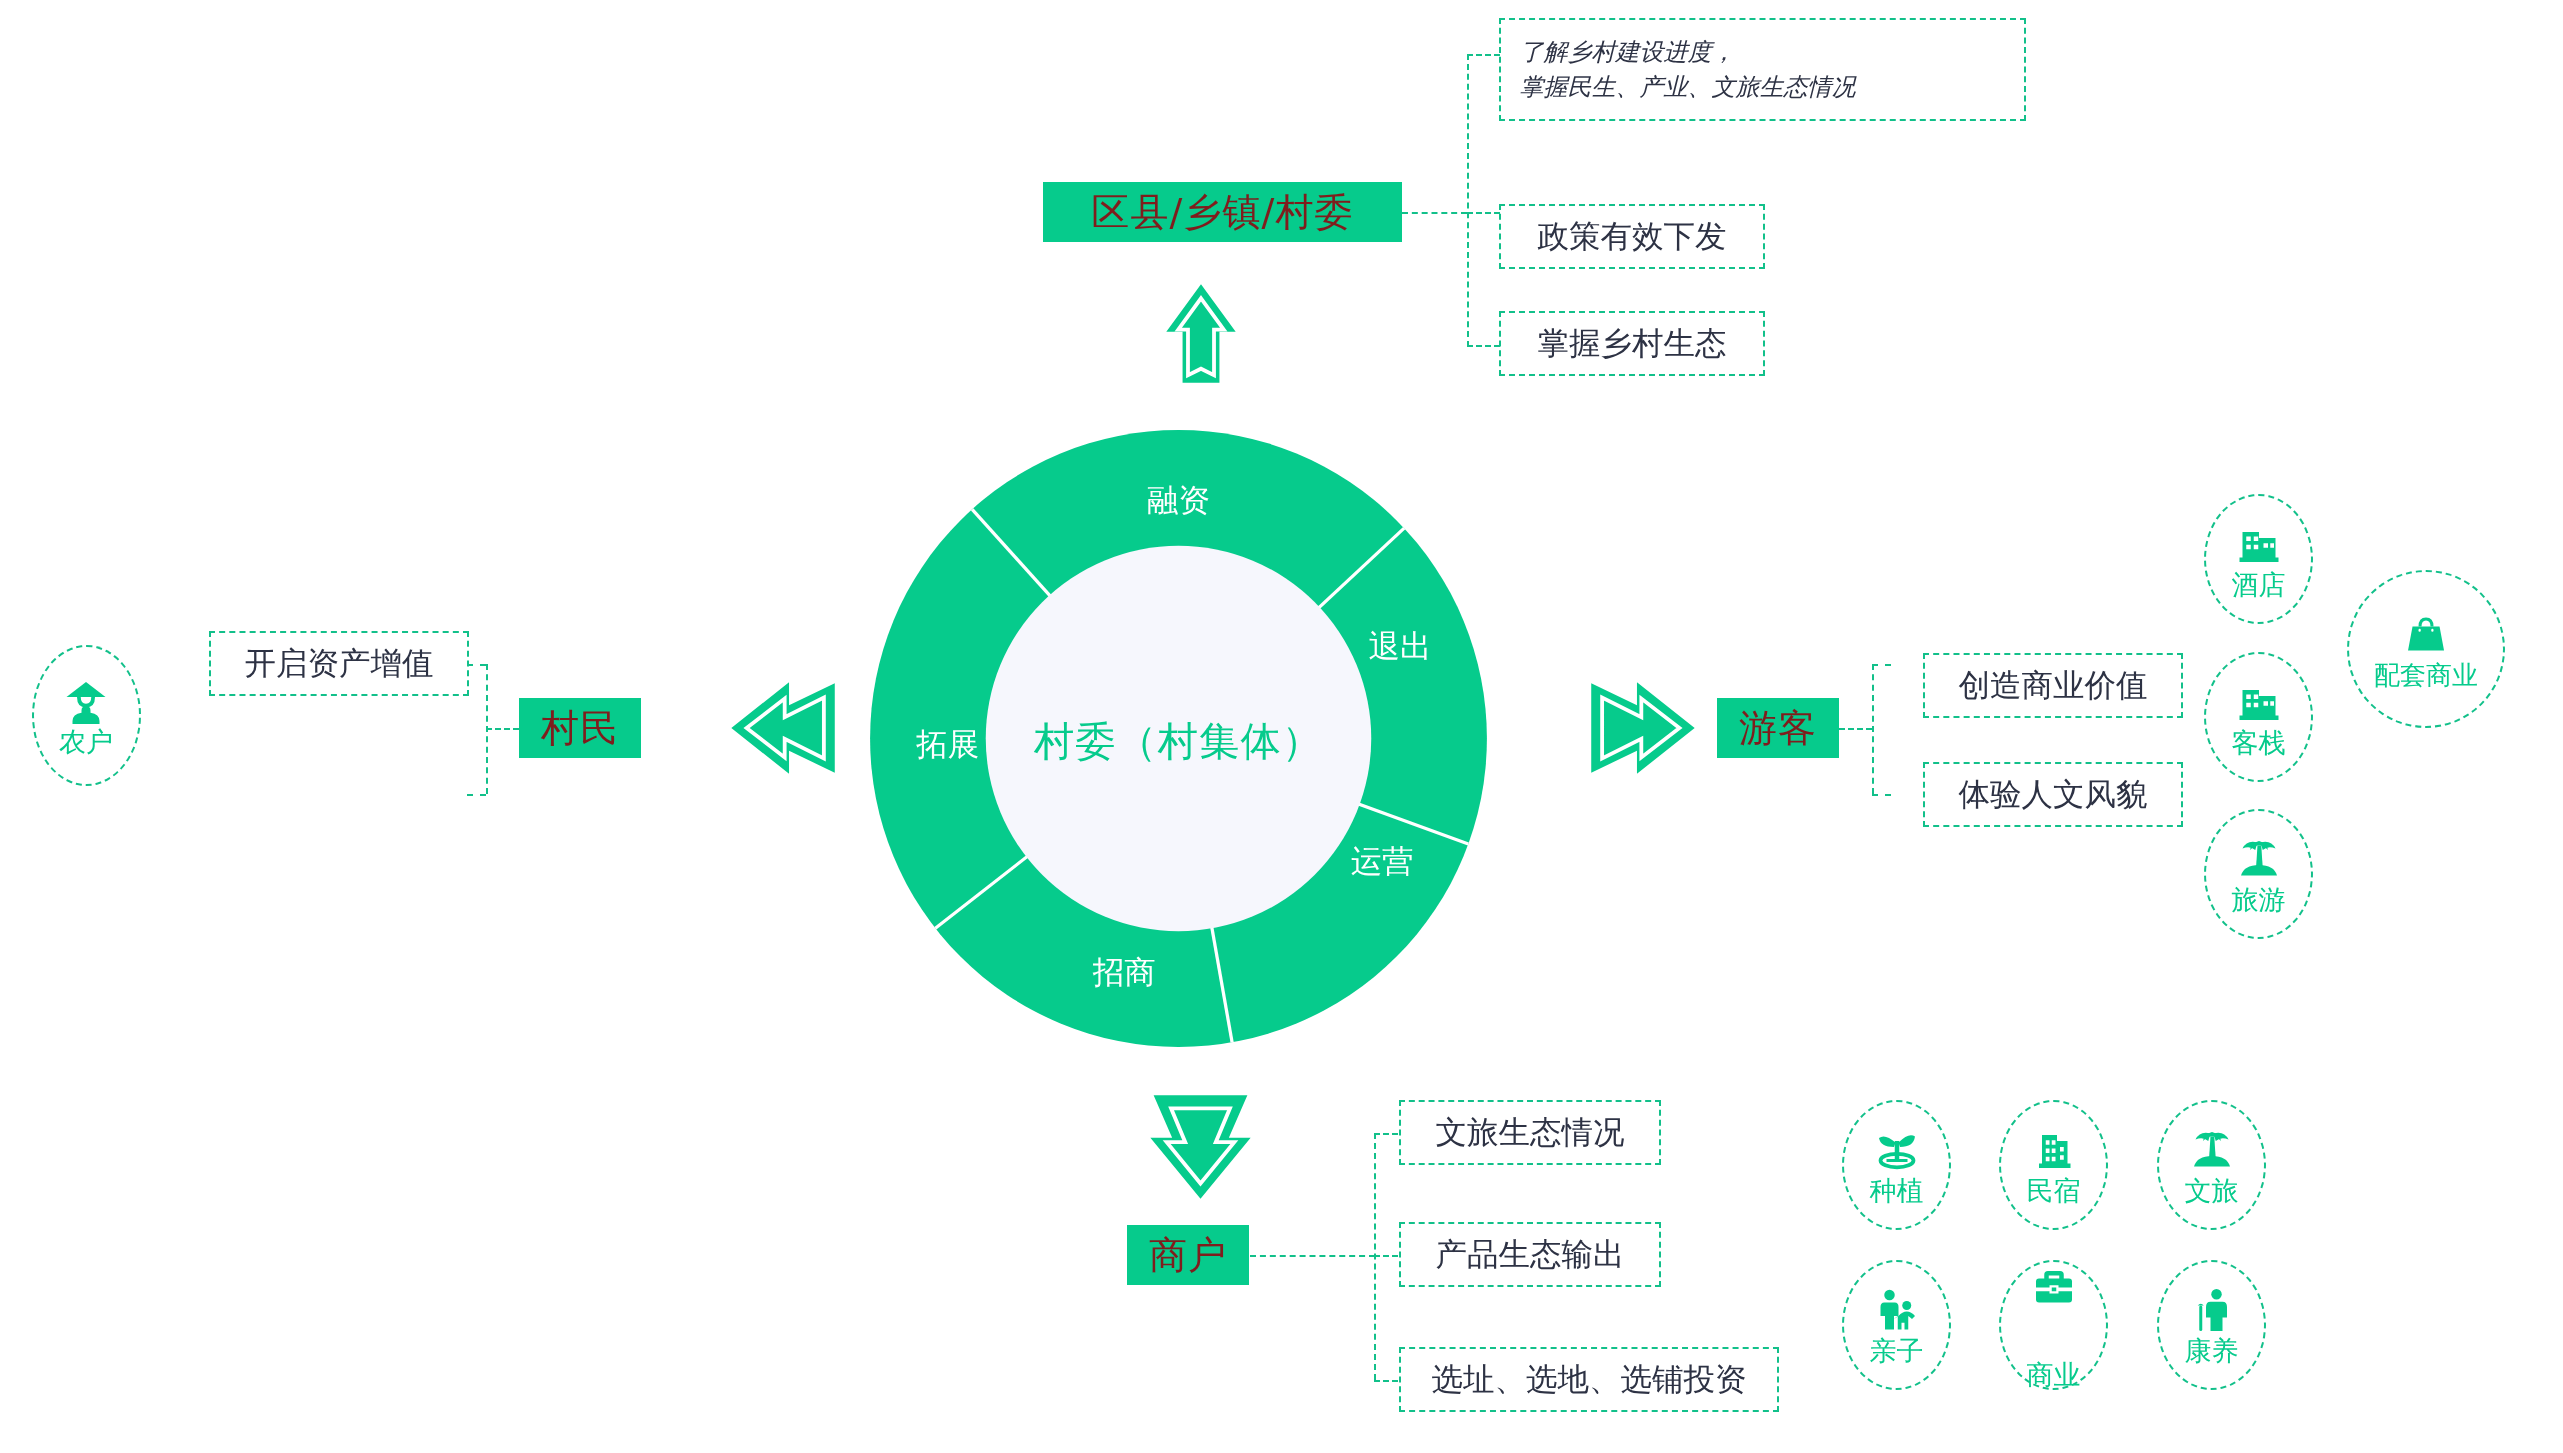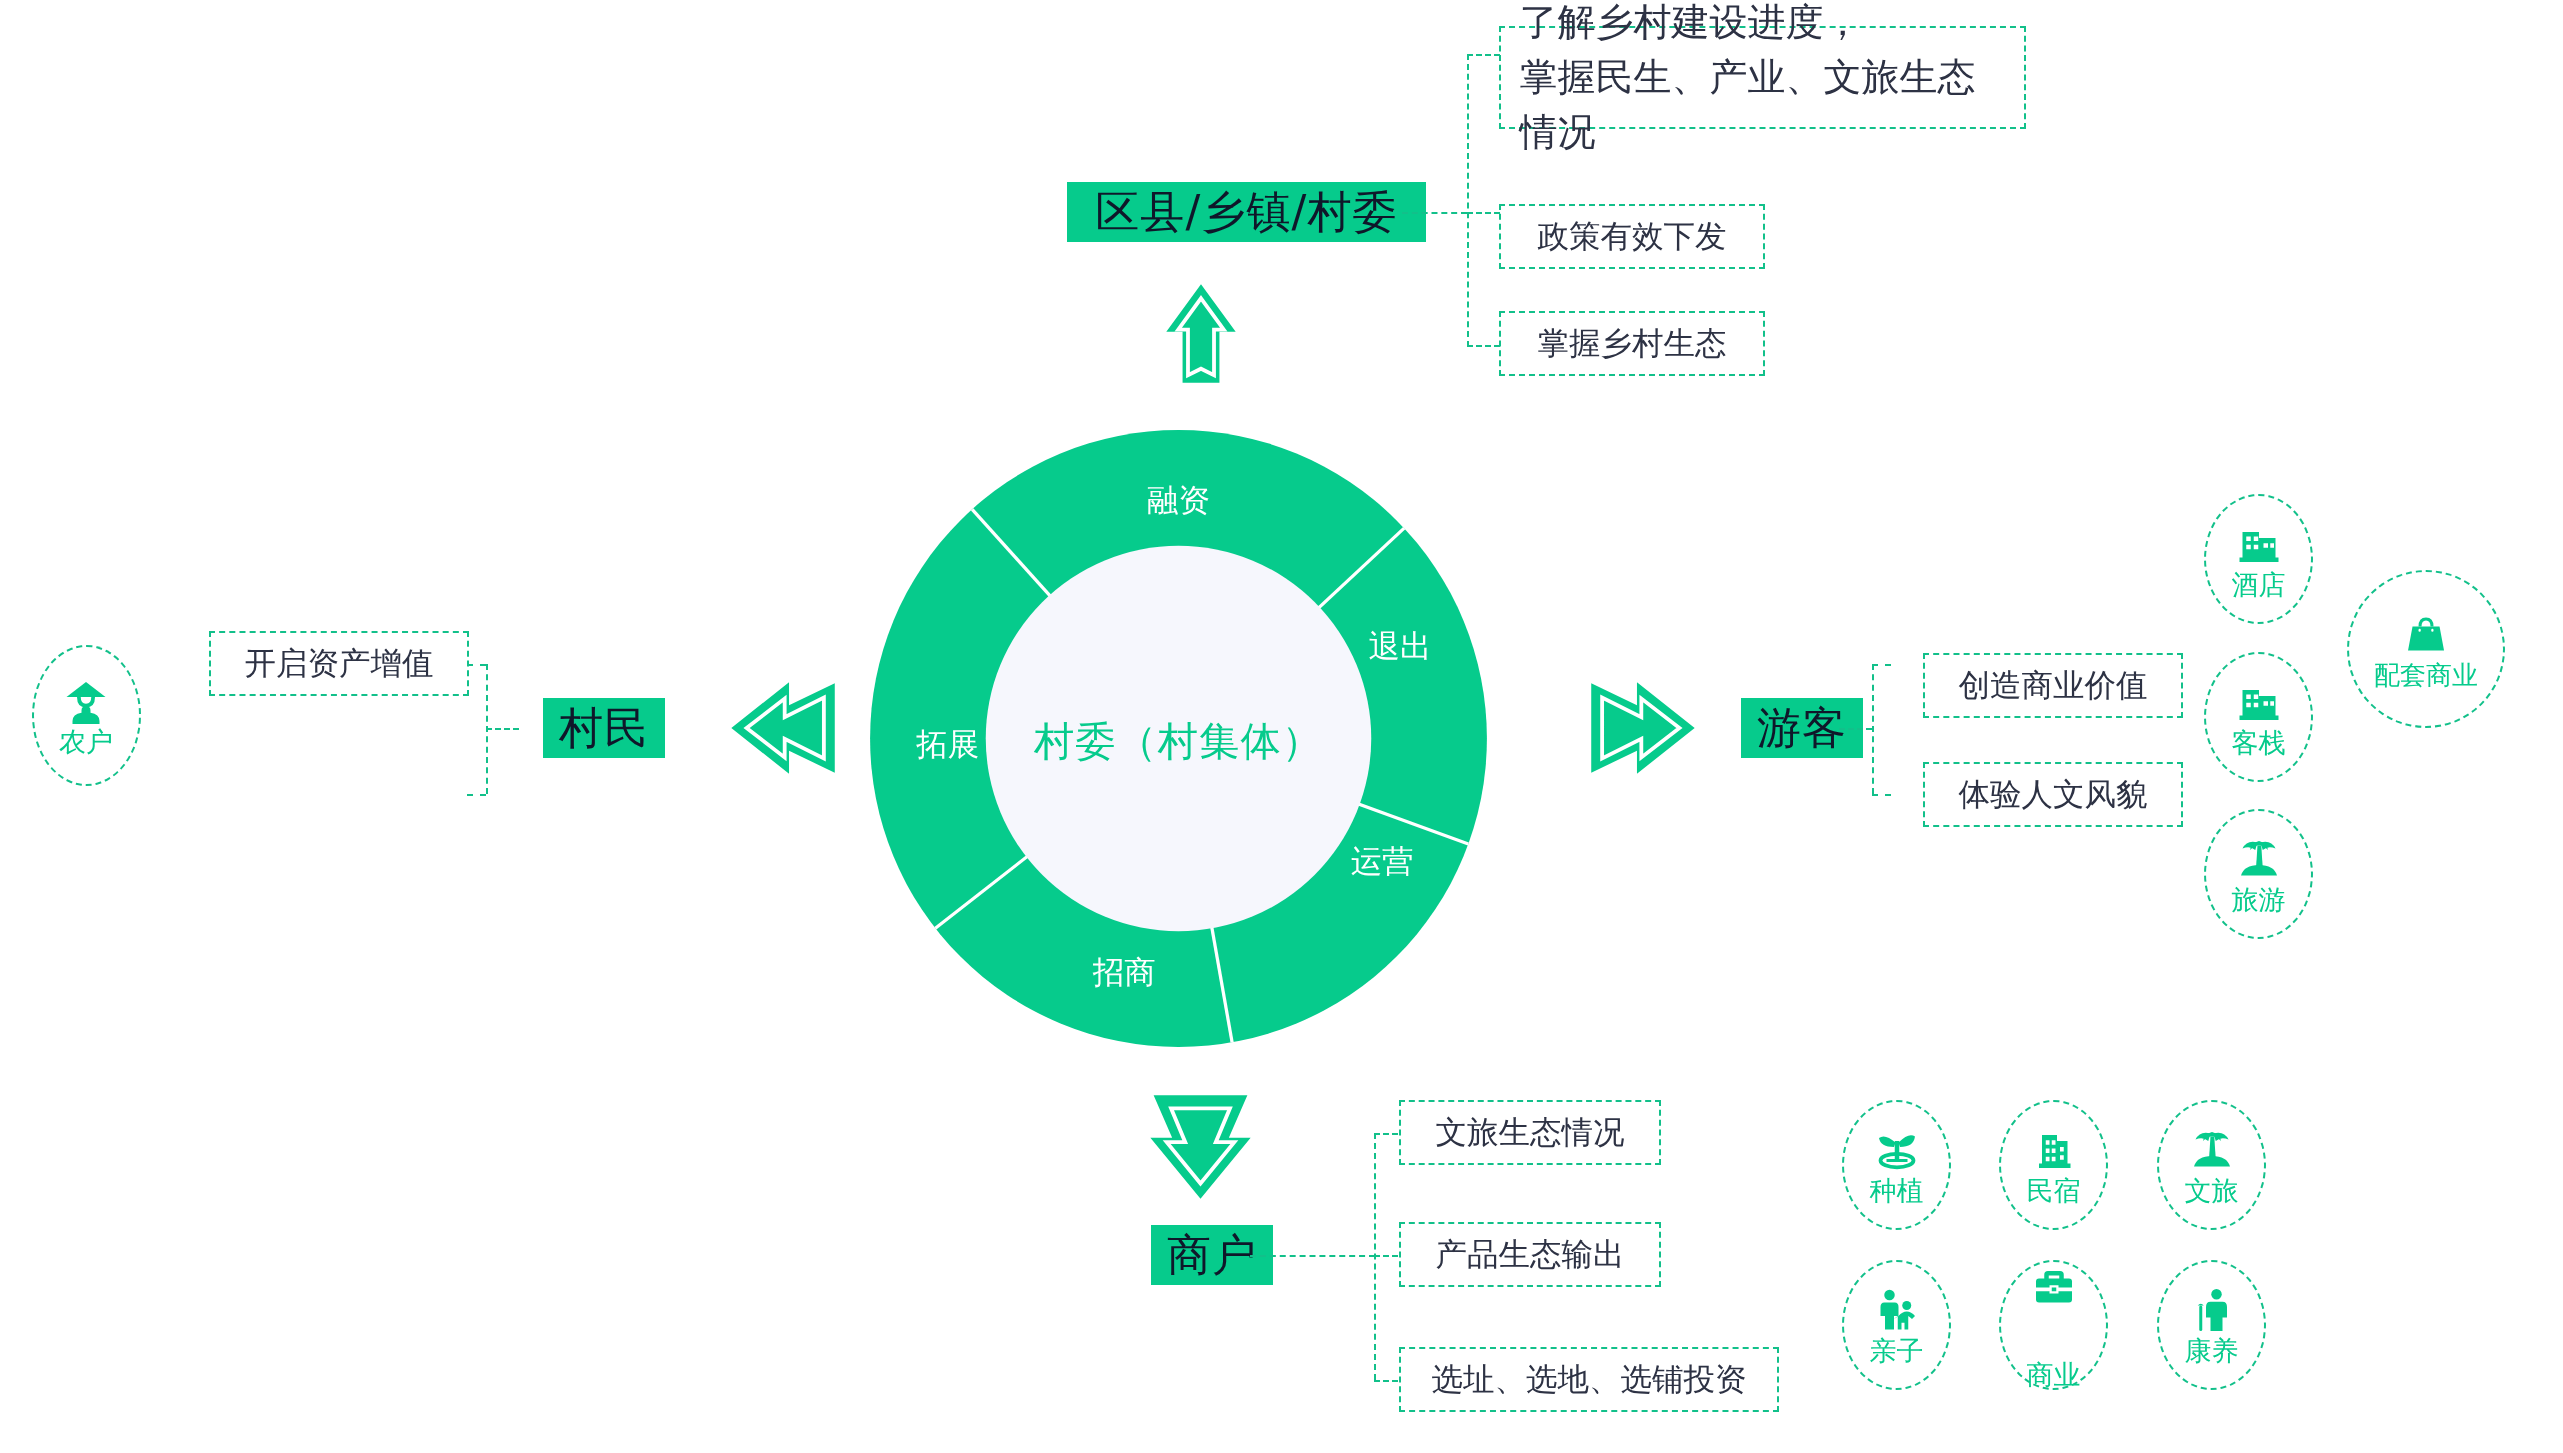--- a/index.html
+++ b/index.html
@@ -13,29 +13,28 @@
     position:relative;
     width:2563px;
     height:1454px;
     background:#ffffff;
     overflow:hidden;
   }
   
   .solid-box{
     position:absolute;
     background:#06cb8c;
-    color:#0f172a;
+    color:#7f1d1d;
     display:flex;
     align-items:center;
     justify-content:center;
-    font-size:44px;
+    font-size:38px;
     letter-spacing:1.1px;
     line-height:1;
     font-weight:400;
-    margin-left:24px;
   }
   
   .dash-box{
     position:absolute;
     border:2.2px dashed #12c08a;
     display:flex;
     align-items:center;
     justify-content:center;
     color:#2d3244;
     font-size:31.5px;
@@ -103,21 +102,21 @@
 
   <div class="solid-box" style="left:1043px;top:182px;width:359px;height:60px;">区县/乡镇/村委</div>
 
   <div class="conn-h" style="left:1402px;top:212px;width:65px;"></div>
   <div class="conn-v" style="left:1467px;top:54px;height:293px;"></div>
 
   <div class="conn-h" style="left:1467px;top:54px;width:33px;"></div>
   <div class="conn-h" style="left:1467px;top:212px;width:33px;"></div>
   <div class="conn-h" style="left:1467px;top:345px;width:33px;"></div>
 
-  <div class="dash-box multiline" style="left:1499px;top:26px;width:527px;height:103px;font-size:38px;padding:0 18.5px;">了解乡村建设进度，
+  <div class="dash-box multiline" style="left:1499px;top:18px;width:527px;height:103px;font-size:24px;padding:0 18.5px;font-style:italic;">了解乡村建设进度，
 掌握民生、产业、文旅生态情况</div>
   <div class="dash-box" style="left:1499px;top:311px;width:266px;height:65px;">掌握乡村生态</div>
   <div class="dash-box" style="left:1499px;top:204px;width:266px;height:65px;">政策有效下发</div>
 
   <div class="arrow" style="left:1163px;top:282px;width:76px;height:103px;">
     <svg viewBox="0 0 140 190" width="76" height="103">
       <path d="M70 4 L134 92 L104 92 L104 186 L36 186 L36 92 L6 92 Z" fill="#06cb8c"></path>
       <path d="M70 30 L112 88 L94 88 L94 172 L70 160 L46 172 L46 88 L28 88 Z" fill="none" stroke="#ffffff" stroke-width="7"></path>
     </svg>
   </div>

